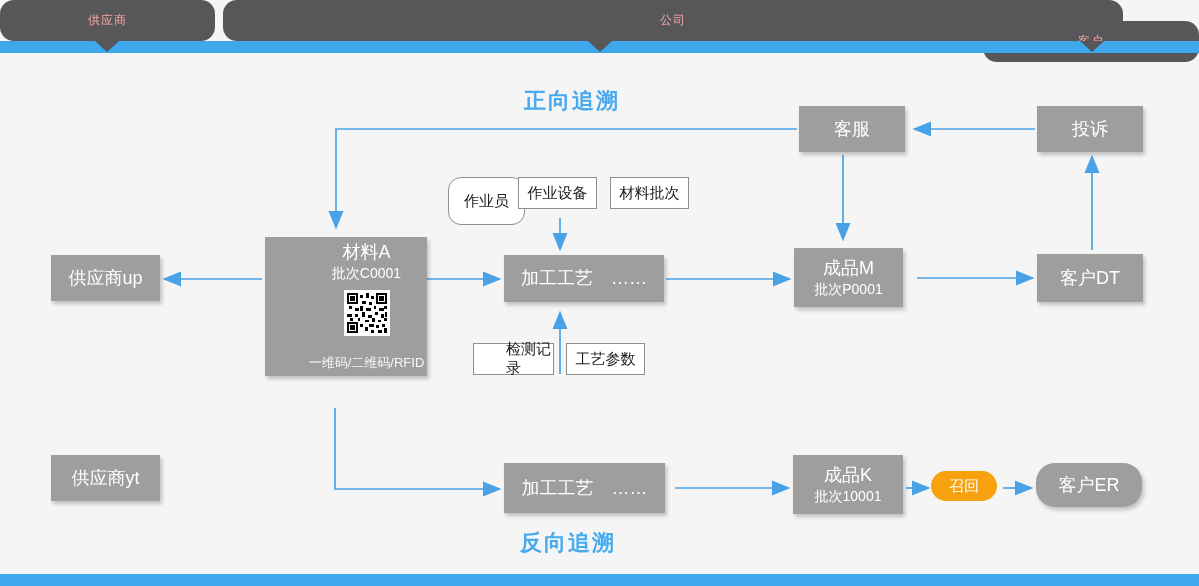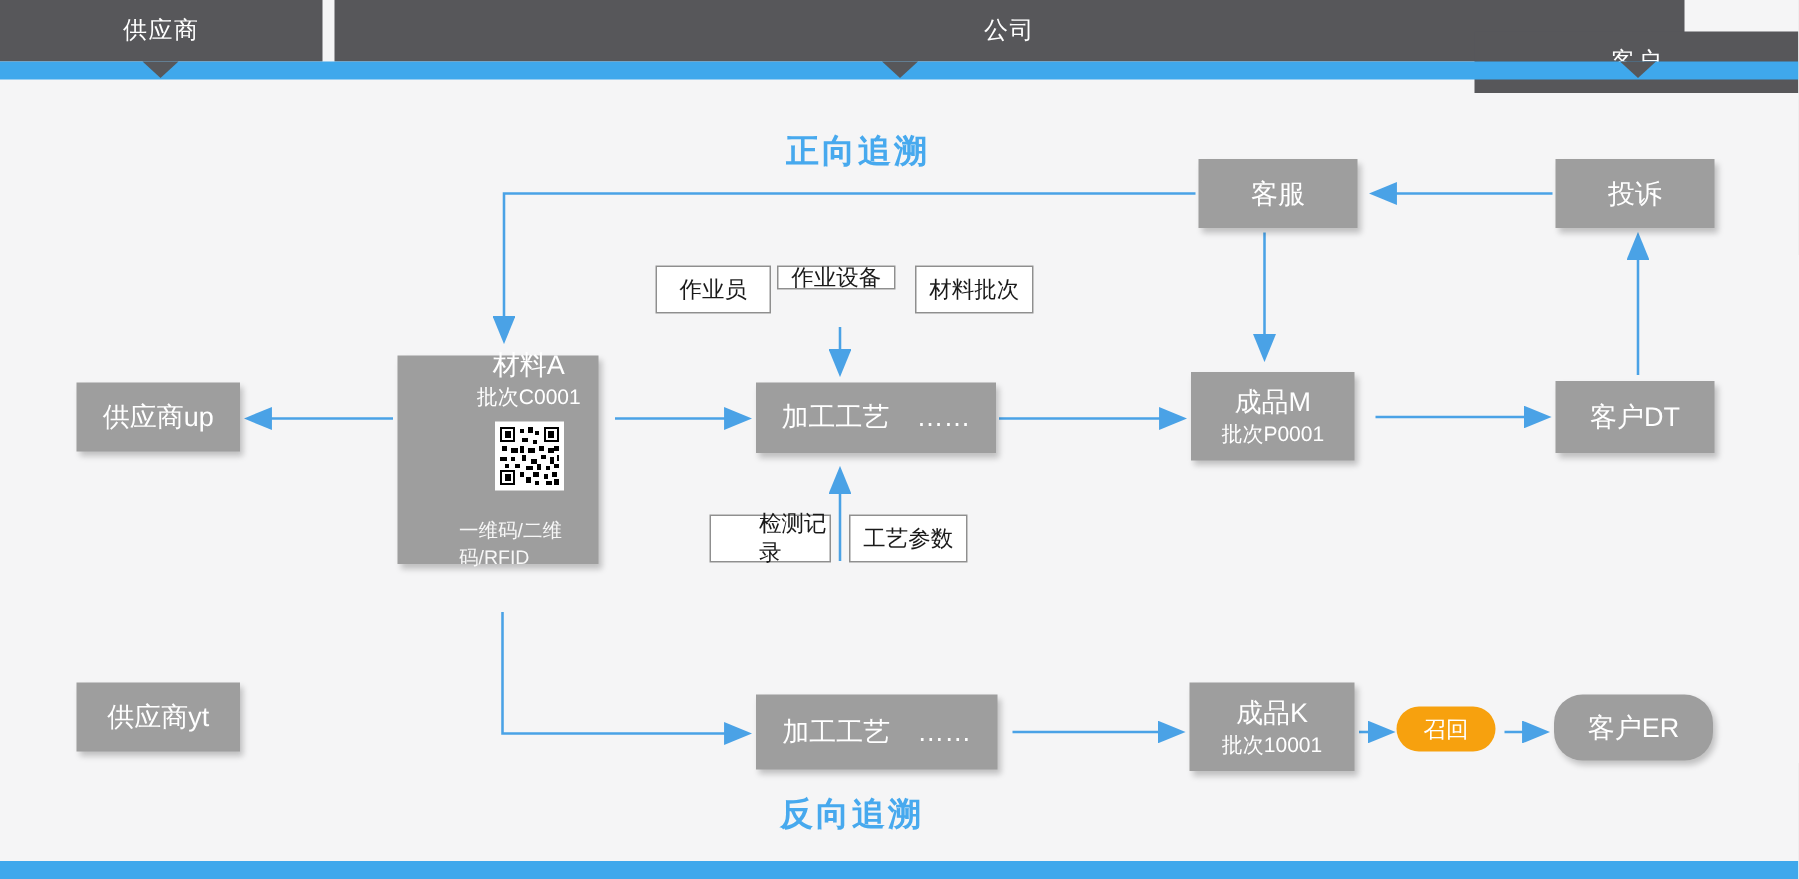--- a/index.html
+++ b/index.html
@@ -2,22 +2,22 @@
 <html><head>
 <meta charset="utf-8">
 <style>
   html,body{margin:0;padding:0;background:#e9e9ea;}
   *{box-sizing:border-box;}
   .canvas{
     position:relative;width:1199px;height:586px;background:#f5f5f6;
     font-family:"Liberation Sans","DejaVu Sans",sans-serif;overflow:hidden;
   }
   
-  .seg{position:absolute;top:0;height:41px;background:#57575a;color:#ffffff;
-       display:flex;align-items:center;justify-content:center;font-size:16px;letter-spacing:1px;}
+  .seg{position:absolute;top:0;height:41px;background:#57575a;color:#fca5a5;
+       display:flex;align-items:center;justify-content:center;font-size:12px;letter-spacing:1px;border-radius:14px;}
   .blue-strip{position:absolute;left:0;width:1199px;height:12px;background:#3fa8ec;}
   .strip-top{top:41px;}
   .strip-bottom{top:574px;}
   .tri{position:absolute;top:41px;width:0;height:0;border-left:12px solid transparent;
        border-right:12px solid transparent;border-top:11px solid #57575a;}
   
   .flow-title{position:absolute;width:220px;text-align:center;color:#47a9ee;
               font-size:22px;font-weight:bold;letter-spacing:2px;}
   
   .gbox{position:absolute;background:#9e9e9e;color:#fff;display:flex;flex-direction:column;
@@ -84,21 +84,21 @@
     <span class="t1">客服</span>
   </div>
   <div class="gbox" style="left:1037px;top:106px;width:106px;height:46px;">
     <span class="t1">投诉</span>
   </div>
 
   <div class="gbox" style="left:51px;top:255px;width:109px;height:46px;">
     <span class="t1">供应商up</span>
   </div>
 
-  <div class="gbox" style="left:265px;top:237px;width:134px;height:139px;padding-left:41px;">
+  <div class="gbox" style="left:265px;top:237px;width:162px;height:139px;padding-left:41px;">
     <span class="t1">材料A</span>
     <span class="t2">批次C0001</span>
     <span class="qr">
       <svg width="42" height="42" viewBox="0 0 29 29" shape-rendering="crispEdges">
         <rect width="29" height="29" fill="#fff"></rect>
         <g fill="#000">
           <path d="M1,1h7v7h-7z M2,2v5h5v-5z" fill-rule="evenodd"></path>
             <rect x="3" y="3" width="3" height="3"></rect>
           <path d="M21,1h7v7h-7z M22,2v5h5v-5z" fill-rule="evenodd"></path>
             <rect x="23" y="3" width="3" height="3"></rect>
@@ -170,24 +170,24 @@
   </div>
 
   <div class="pill" style="left:931px;top:471px;width:66px;height:30px;">
     <span>召回</span>
   </div>
 
   <div class="gbox" style="left:1036px;top:463px;width:106px;height:44px;border-radius:19px;">
     <span class="t1">客户ER</span>
   </div>
 
-  <div class="tag" style="left:437px;top:177px;width:77px;height:32px;">
+  <div class="tag" style="left:448px;top:177px;width:77px;height:48px;border-radius:13px;">
     <span>作业员</span>
   </div>
-  <div class="tag" style="left:518px;top:177px;width:79px;height:16px;">
+  <div class="tag" style="left:518px;top:177px;width:79px;height:32px;">
     <span>作业设备</span>
   </div>
   <div class="tag" style="left:610px;top:177px;width:79px;height:32px;">
     <span>材料批次</span>
   </div>
   <div class="tag" style="left:473px;top:343px;width:81px;height:32px;padding-left:32px;">
     <span>检测记录</span>
   </div>
   <div class="tag" style="left:566px;top:343px;width:79px;height:32px;align-items:center;">
     <span>工艺参数</span>

